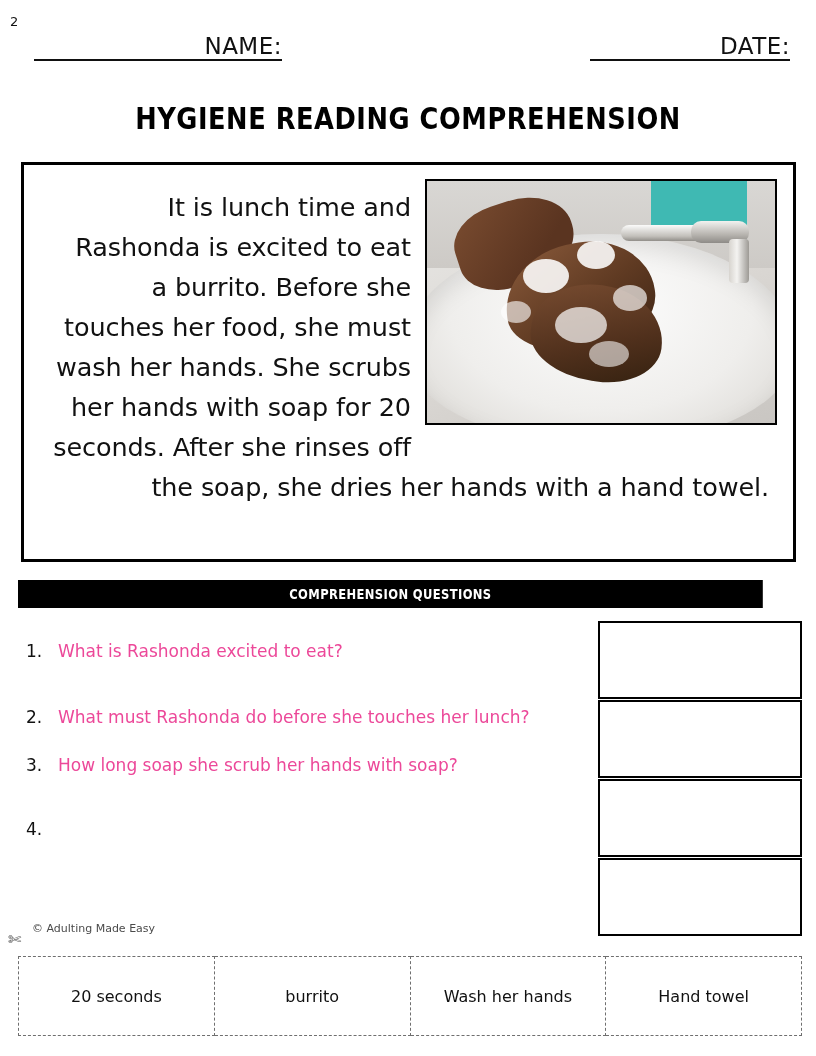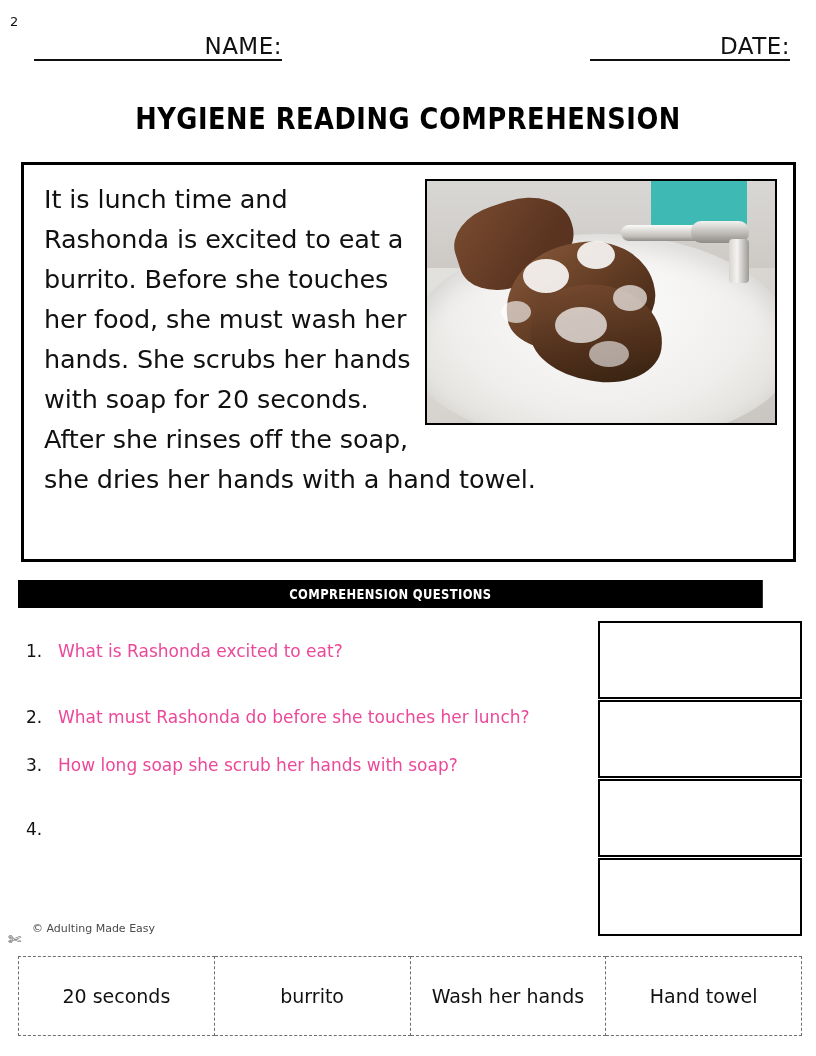--- a/index.html
+++ b/index.html
@@ -79,22 +79,22 @@
     border: 3px solid #000;
     background: #fff;
     padding: 14px 16px 10px 20px;
   }
   .passage-text {
     font-size: 25.5px;
     line-height: 40px;
     font-family: "DejaVu Sans", sans-serif;
     letter-spacing: -0.1px;
     color: #111;
-    margin: 0;
-    text-align: left;
+    margin: 8px;
+    text-align: right;
   }
   .passage-photo {
     float: right;
     width: 352px;
     height: 246px;
     margin: 0 0 8px 14px;
     border: 2.5px solid #000;
     position: relative;
     overflow: hidden;
     background: #cfcfcf;
@@ -250,21 +250,21 @@
     height: 80px;
     display: flex;
   }
   .wb-cell {
     flex: 1 1 0;
     border: 1.5px dashed #6f6f6f;
     display: flex;
     align-items: center;
     justify-content: center;
     text-align: center;
-    font-size: 19px;
+    font-size: 16px;
     line-height: 25px;
     color: #111;
     padding: 4px 6px;
   }
   .wb-cell + .wb-cell { border-left: none; }
 </style>
 </head>
 <body>
 
 <div class="page">

